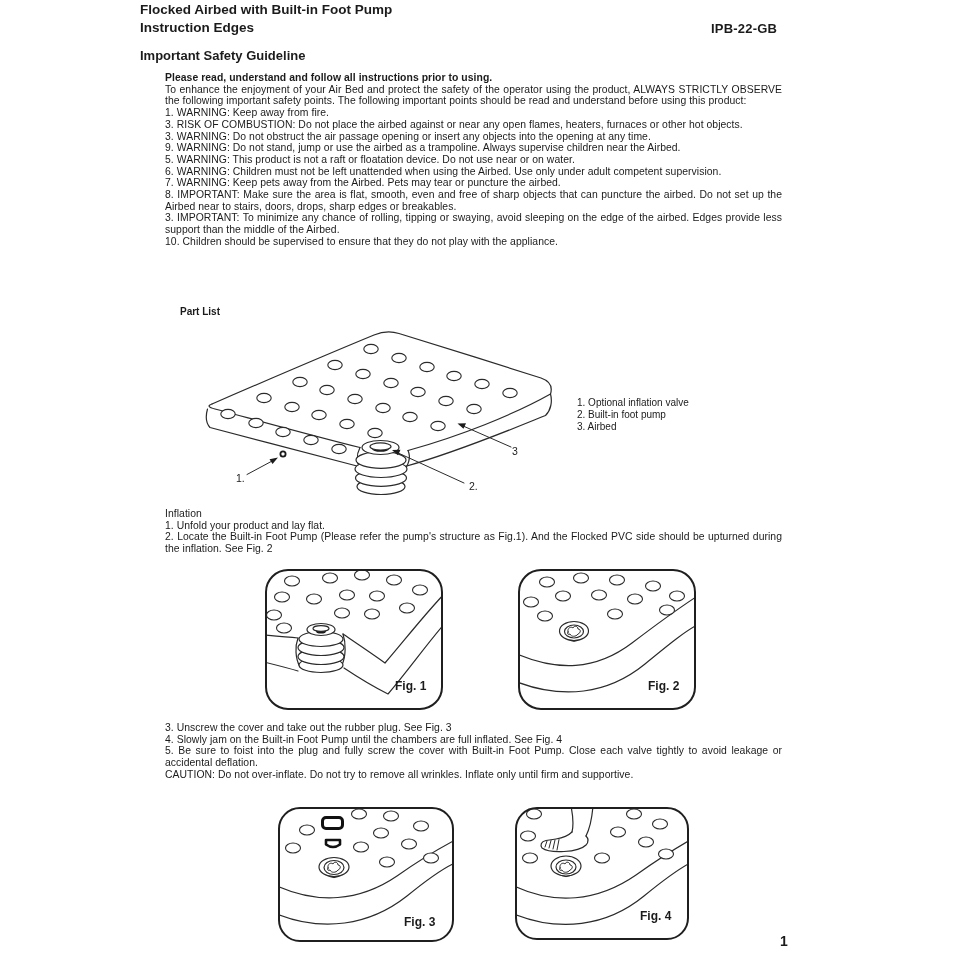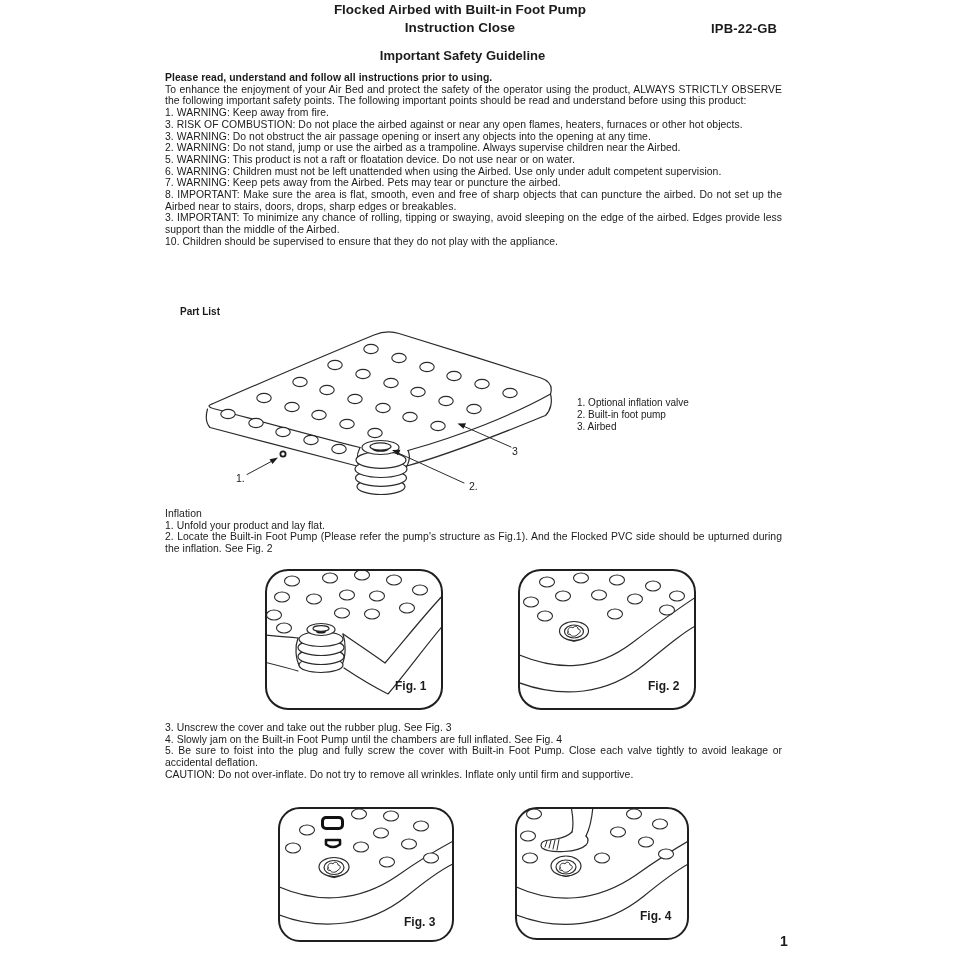--- a/index.html
+++ b/index.html
@@ -1,19 +1,19 @@
 <!DOCTYPE html>
 <html><head>
 <meta charset="utf-8">
 <style>
   html,body{margin:0;padding:0;}
   body{width:960px;height:960px;background:#ffffff;position:relative;overflow:hidden;
        font-family:"Liberation Sans",sans-serif;color:#1b1b1b;}
   .abs{position:absolute;}
-  .center{text-align:center;}
+  .center{}
   .b{font-weight:bold;}
   .body-text{font-size:10.4px;line-height:11.7px;letter-spacing:0.05px;text-align:justify;}
   .title1{font-size:13.5px;line-height:18px;font-weight:bold;}
   .h2{font-size:13px;font-weight:bold;}
   .model{font-size:13px;font-weight:bold;letter-spacing:0.2px;padding-left:9px;}
   .legend{font-size:10px;line-height:11.9px;}
   .pagenum{font-size:14px;font-weight:bold;}
   svg{display:block;}
   .ln{fill:none;stroke:#2b2b2b;stroke-width:1.2;stroke-linecap:round;stroke-linejoin:round;}
   .lnthin{fill:none;stroke:#2b2b2b;stroke-width:1;stroke-linecap:round;}
@@ -24,33 +24,33 @@
   .callout{font-size:10.5px;fill:#1b1b1b;}
   .figlbl{font-size:12px;font-weight:bold;fill:#1b1b1b;}
   .thick{fill:#ffffff;stroke:#111111;stroke-width:3;}
   .thick2{fill:#ffffff;stroke:#111111;stroke-width:2.6;stroke-linejoin:round;}
 </style>
 </head>
 <body>
 
 <div class="abs title1 center" style="left:140px;top:1px;width:640px;">
   <div>Flocked Airbed with Built-in Foot Pump</div>
-  <div>Instruction Close</div>
+  <div>Instruction Edges</div>
 </div>
 <div class="abs model" style="left:702px;top:21px;">IPB-22-GB</div>
 
 <div class="abs h2 center" style="left:140px;top:48px;width:645px;">Important Safety Guideline</div>
 
 <div class="abs body-text" style="left:165px;top:72px;width:617px;">
   <div class="b">Please read, understand and follow all instructions prior to using.</div>
   <div>To enhance the enjoyment of your Air Bed and protect the safety of the operator using the product, ALWAYS STRICTLY OBSERVE the following important safety points. The following important points should be read and understand before using this product:</div>
   <div>1. WARNING: Keep away from fire.</div>
   <div>3. RISK OF COMBUSTION: Do not place the airbed against or near any open flames, heaters, furnaces or other hot objects.</div>
   <div>3. WARNING: Do not obstruct the air passage opening or insert any objects into the opening at any time.</div>
-  <div>2. WARNING: Do not stand, jump or use the airbed as a trampoline. Always supervise children near the Airbed.</div>
+  <div>9. WARNING: Do not stand, jump or use the airbed as a trampoline. Always supervise children near the Airbed.</div>
   <div>5. WARNING: This product is not a raft or floatation device. Do not use near or on water.</div>
   <div>6. WARNING: Children must not be left unattended when using the Airbed. Use only under adult competent supervision.</div>
   <div>7. WARNING: Keep pets away from the Airbed. Pets may tear or puncture the airbed.</div>
   <div>8. IMPORTANT:  Make sure the area is flat, smooth, even and free of sharp objects that can puncture the airbed. Do not set up the Airbed near to stairs, doors, drops, sharp edges or breakables.</div>
   <div>3. IMPORTANT:  To minimize any chance of rolling, tipping or swaying, avoid sleeping on the edge of the airbed. Edges provide less support than the middle of the Airbed.</div>
   <div>10. Children should be supervised to ensure that they do not play with the appliance.</div>
 </div>
 
 <div class="abs" style="left:180px;top:306px;font-size:10px;font-weight:bold;">Part List</div>
 

